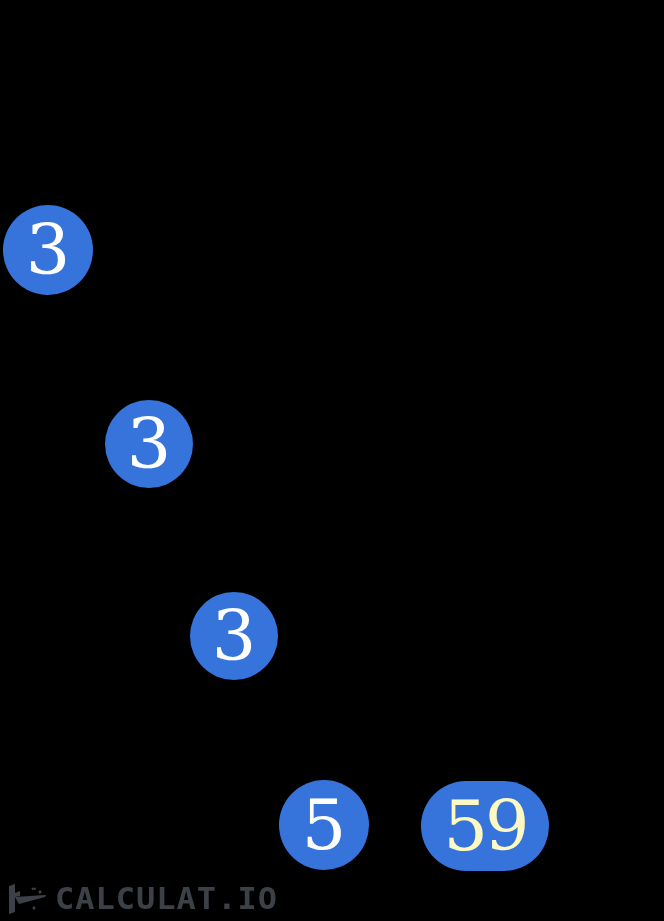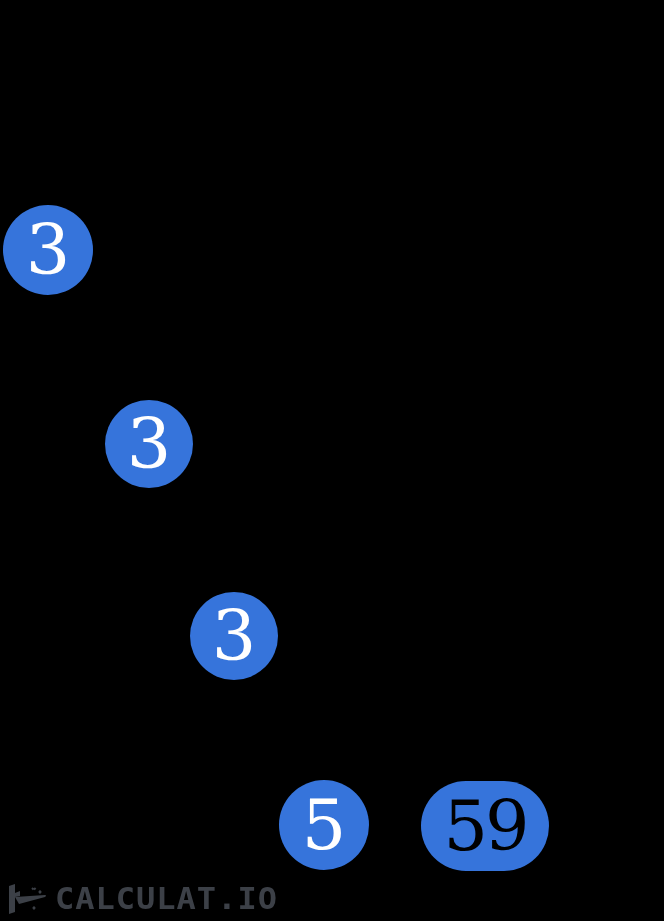--- a/index.html
+++ b/index.html
@@ -75,21 +75,21 @@
   </div>
 
   <div class="node circle node-3" style="background: rgb(54, 116, 219); color: rgb(255, 255, 255);">
     <span>3</span>
   </div>
 
   <div class="node circle node-4" style="background: rgb(54, 116, 219); color: rgb(255, 255, 255);">
     <span>5</span>
   </div>
 
-  <div class="node pill node-5" style="background: rgb(54, 116, 219); color: #000000;">
+  <div class="node pill node-5" style="background: rgb(54, 116, 219); color: #fef9c3;">
     <span>59</span>
   </div>
 
   <div class="watermark">
     <svg class="logo-icon" viewBox="0 0 44 32" xmlns="http://www.w3.org/2000/svg">
       <g class="logo-fill">
         <path d="M4 3 L10 1 L10 10 L15 8 L15 13 L10 14 L10 29 L4 31 Z" fill="#3c4047"></path>
         <path d="M10 14 L40 12 Q42 12.5 40 14 L14 21 Z" fill="#3c4047"></path>
         <path d="M27 5 l1.6 1.6 M30.6 5 l-1.6 1.6" stroke-width="2" fill="none" stroke="#3c4047"></path>
         <path d="M34 8 l2 2 M36 8 l-2 2" stroke-width="2" fill="none" stroke="#3c4047"></path>

